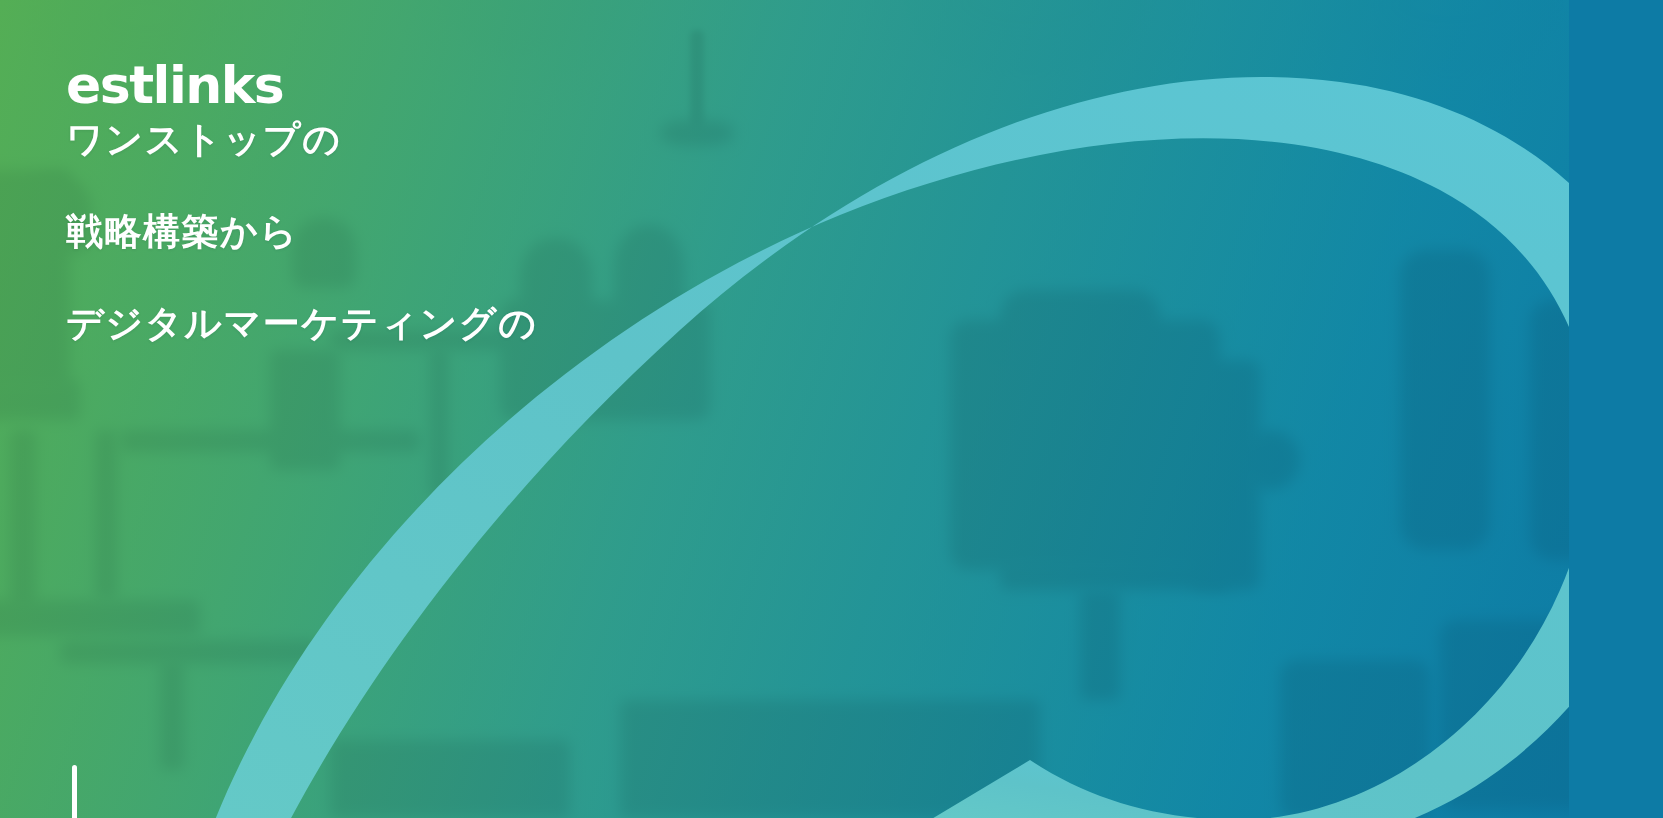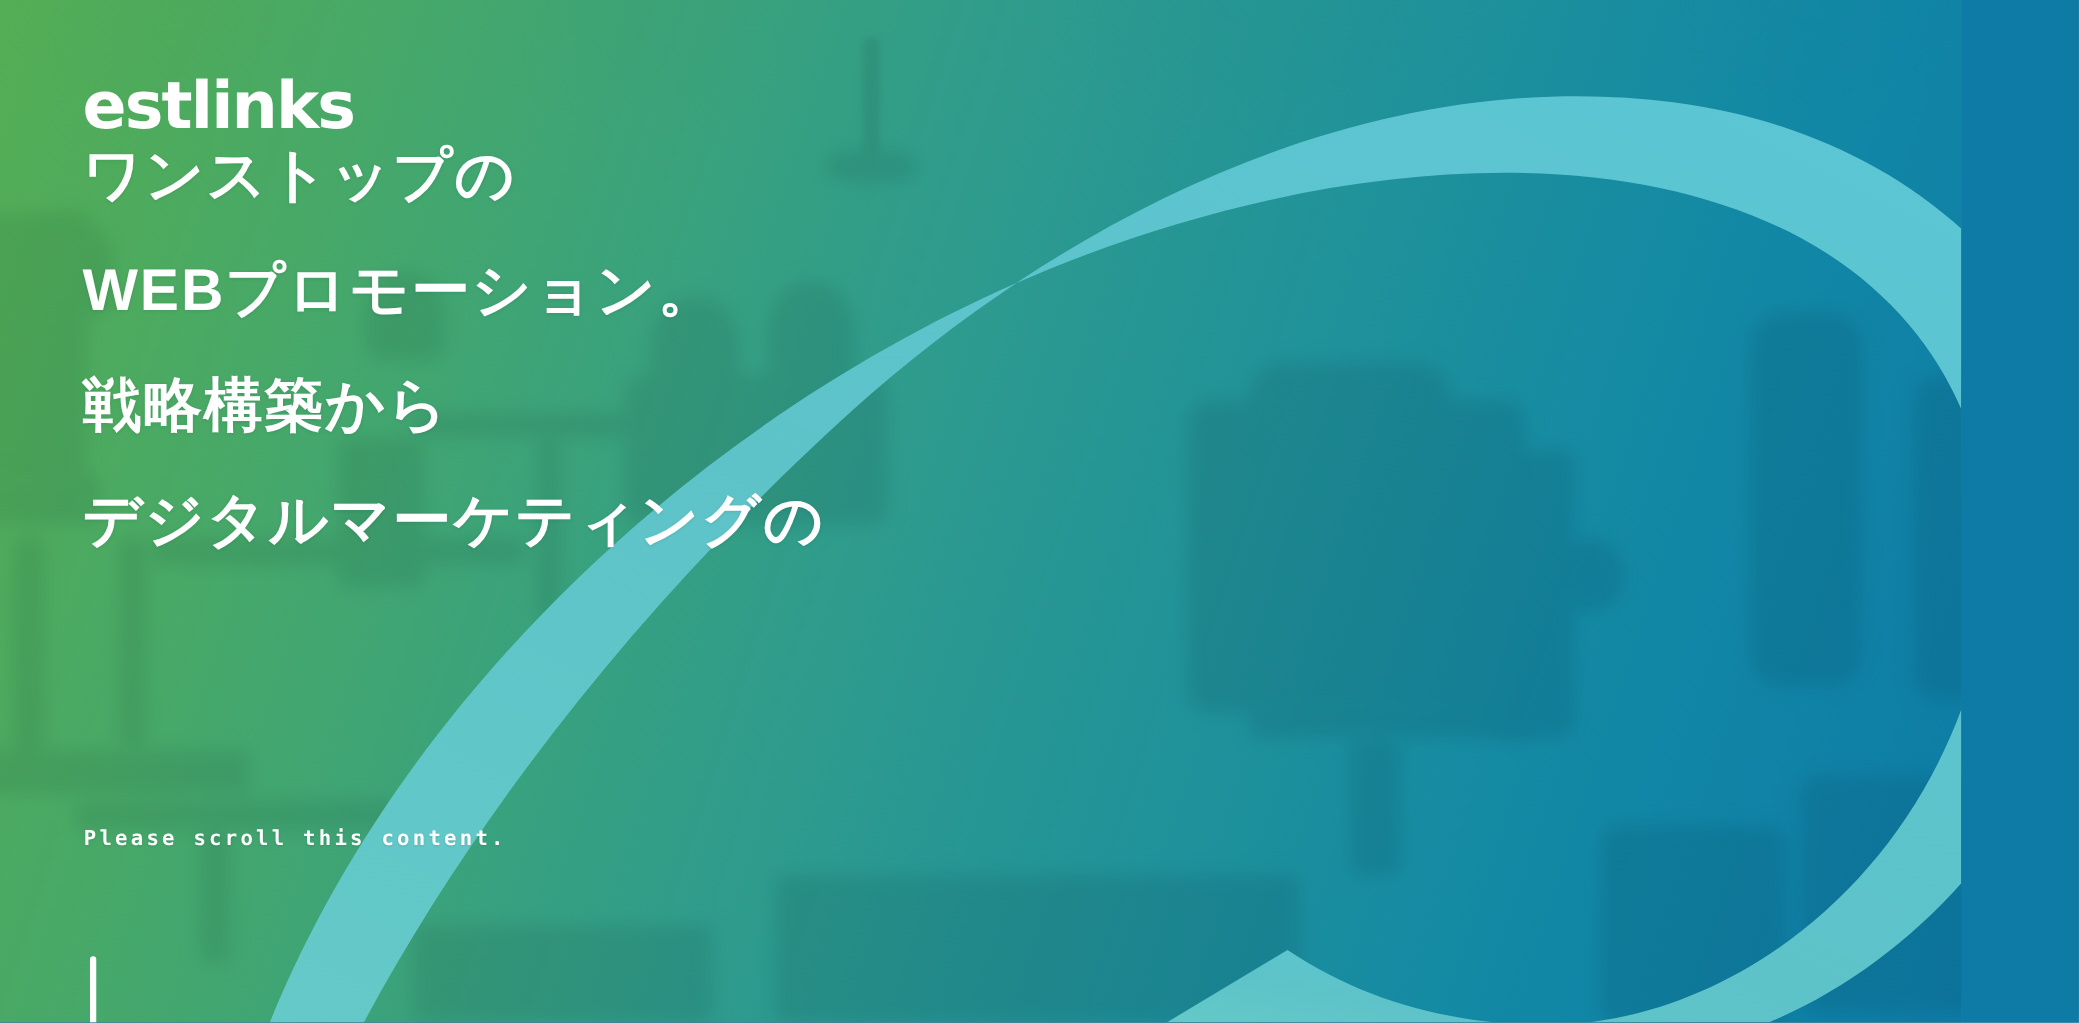--- a/index.html
+++ b/index.html
@@ -10,21 +10,21 @@
   body {
     font-family: "Liberation Sans", sans-serif;
   }
 
   
   #hero {
     position: relative;
     width: 1569px;
     height: 818px;
     overflow: hidden;
-    background: #737373;
+    background: #000000;
   }
 
   
   .layer-gradient {
     position: absolute;
     inset: 0;
     background:
       linear-gradient(108deg,
         #54ae55 0%,
         #4dab5c 10%,
@@ -102,21 +102,21 @@
     font-family: "DejaVu Sans", sans-serif;
     white-space: nowrap;
   }
 
   #headline {
     position: absolute;
     left: 0;
     top: 94px;
     color: #ffffff;
     font-weight: 700;
-    font-size: 47px;
+    font-size: 37px;
     line-height: 92px;
     letter-spacing: 1.5px;
     white-space: nowrap;
     text-shadow: 0 1px 3px rgba(0,40,50,0.10);
   }
   #headline .hl-line { display: block; }
 
   #subcopy {
     position: absolute;
     left: 1px;
@@ -224,25 +224,23 @@
         Z"></path>
     </svg>
   </div>
 
   <div class="content">
 
     <div id="logo">estlinks</div>
 
     <div id="headline">
       <span class="hl-line">ワンストップの</span>
-      <span class="hl-line">WEBプロモーション。</span>
       <span class="hl-line">戦略構築から</span>
       <span class="hl-line">デジタルマーケティングの</span>
     </div>
 
     <div id="subcopy">
-      <span class="sc-line">Please scroll this content.</span>
     </div>
 
     <div id="scroll-indicator"></div>
 
   </div>
 </div>
 
 </body></html>

